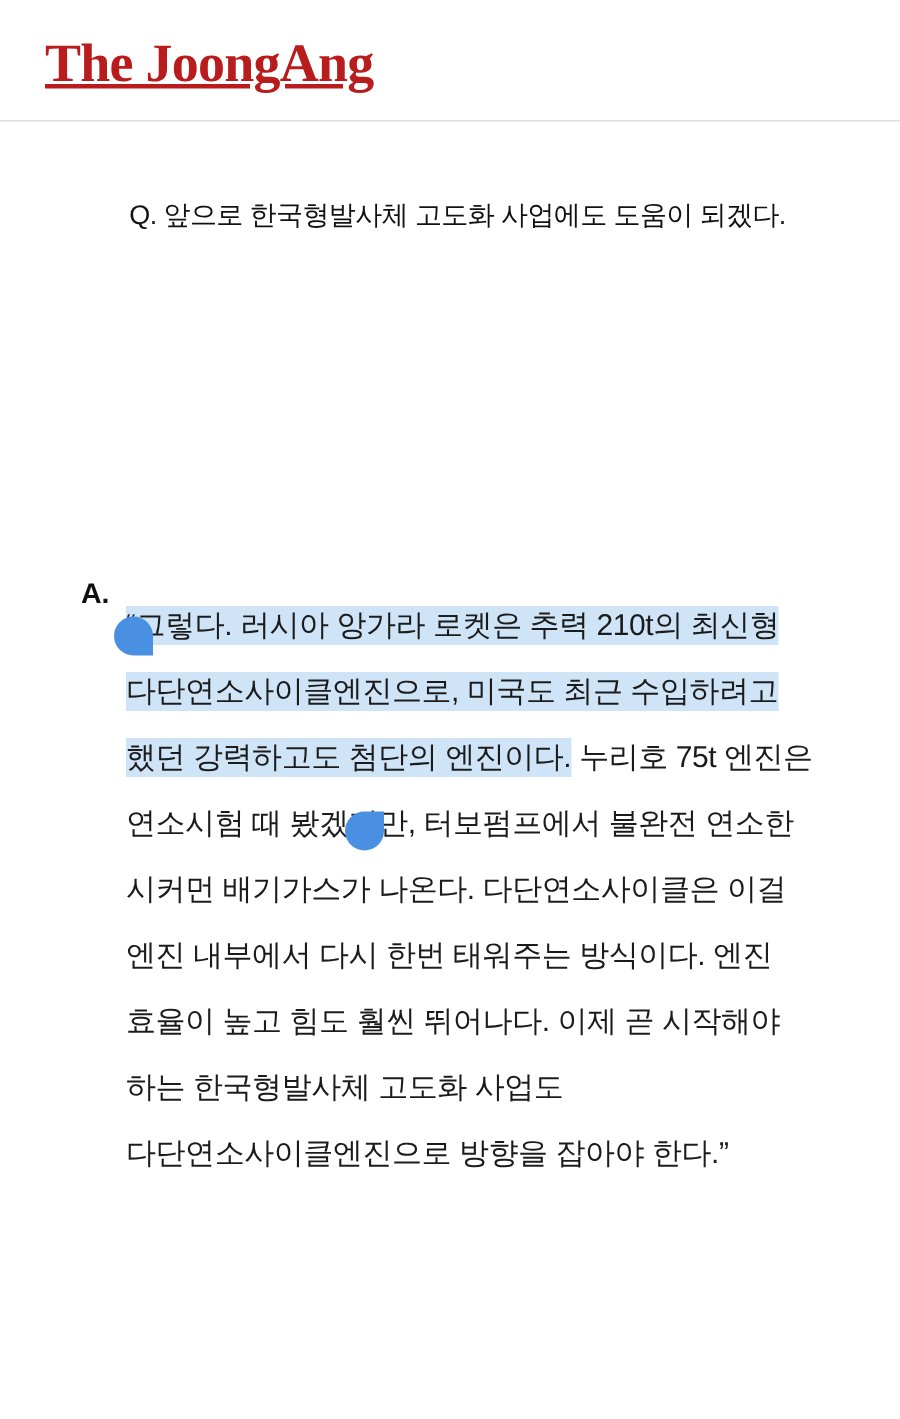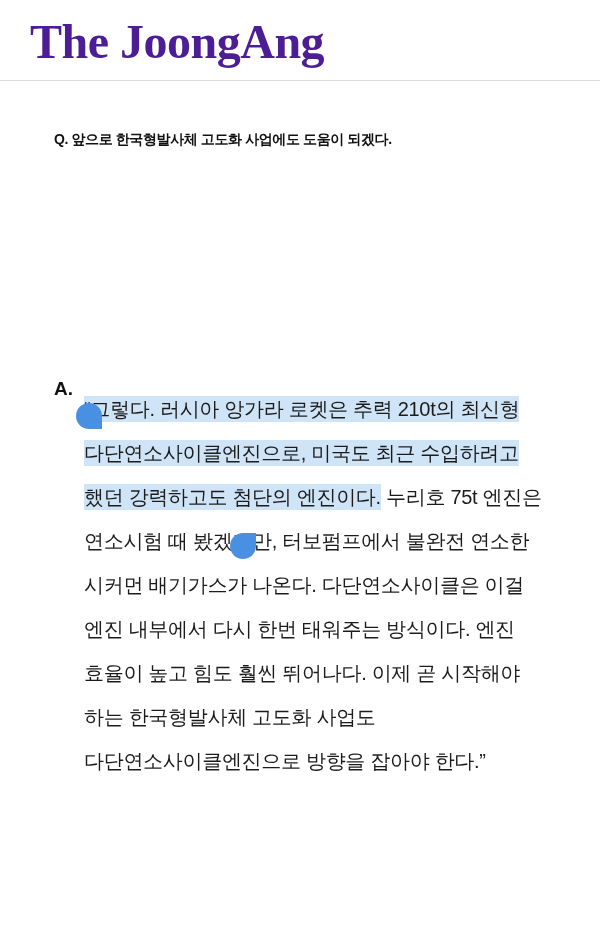--- a/index.html
+++ b/index.html
@@ -16,41 +16,43 @@
     position: relative;
   }
 
   .masthead {
     padding: 18px 0 14px 30px;
     border-bottom: 1px solid #dcdcdc;
   }
   .masthead-title {
     font-family: "Liberation Serif", serif;
     font-weight: bold;
-    font-size: 48px;
+    font-size: 36px;
     line-height: 48px;
     letter-spacing: -0.5px;
-    color: #4c1d95;
+    color: #b91c1c;
+    text-decoration: underline;
   }
 
   .article {
     padding: 26px 44px 0 54px;
   }
 
   .qa-block {
     display: block;
   }
 
   .question {
-    font-size: 14px;
+    font-size: 18px;
     line-height: 36px;
-    font-weight: bold;
+    font-weight: normal;
     color: #111111;
     letter-spacing: -0.4px;
     word-break: keep-all;
+    text-align: center;
   }
 
   .spacer {
     height: 196px;
   }
 
   .answer-row {
     position: relative;
     display: flex;
     align-items: flex-start;

